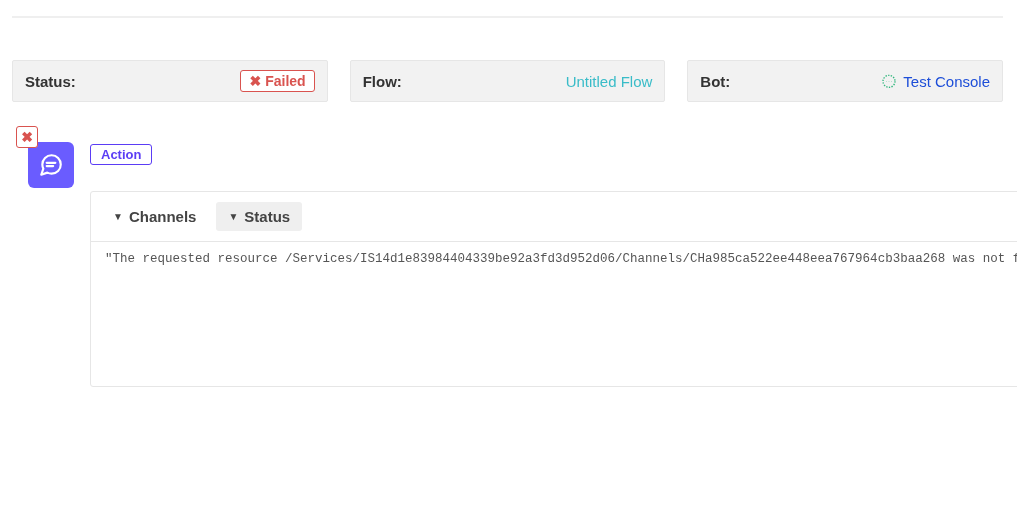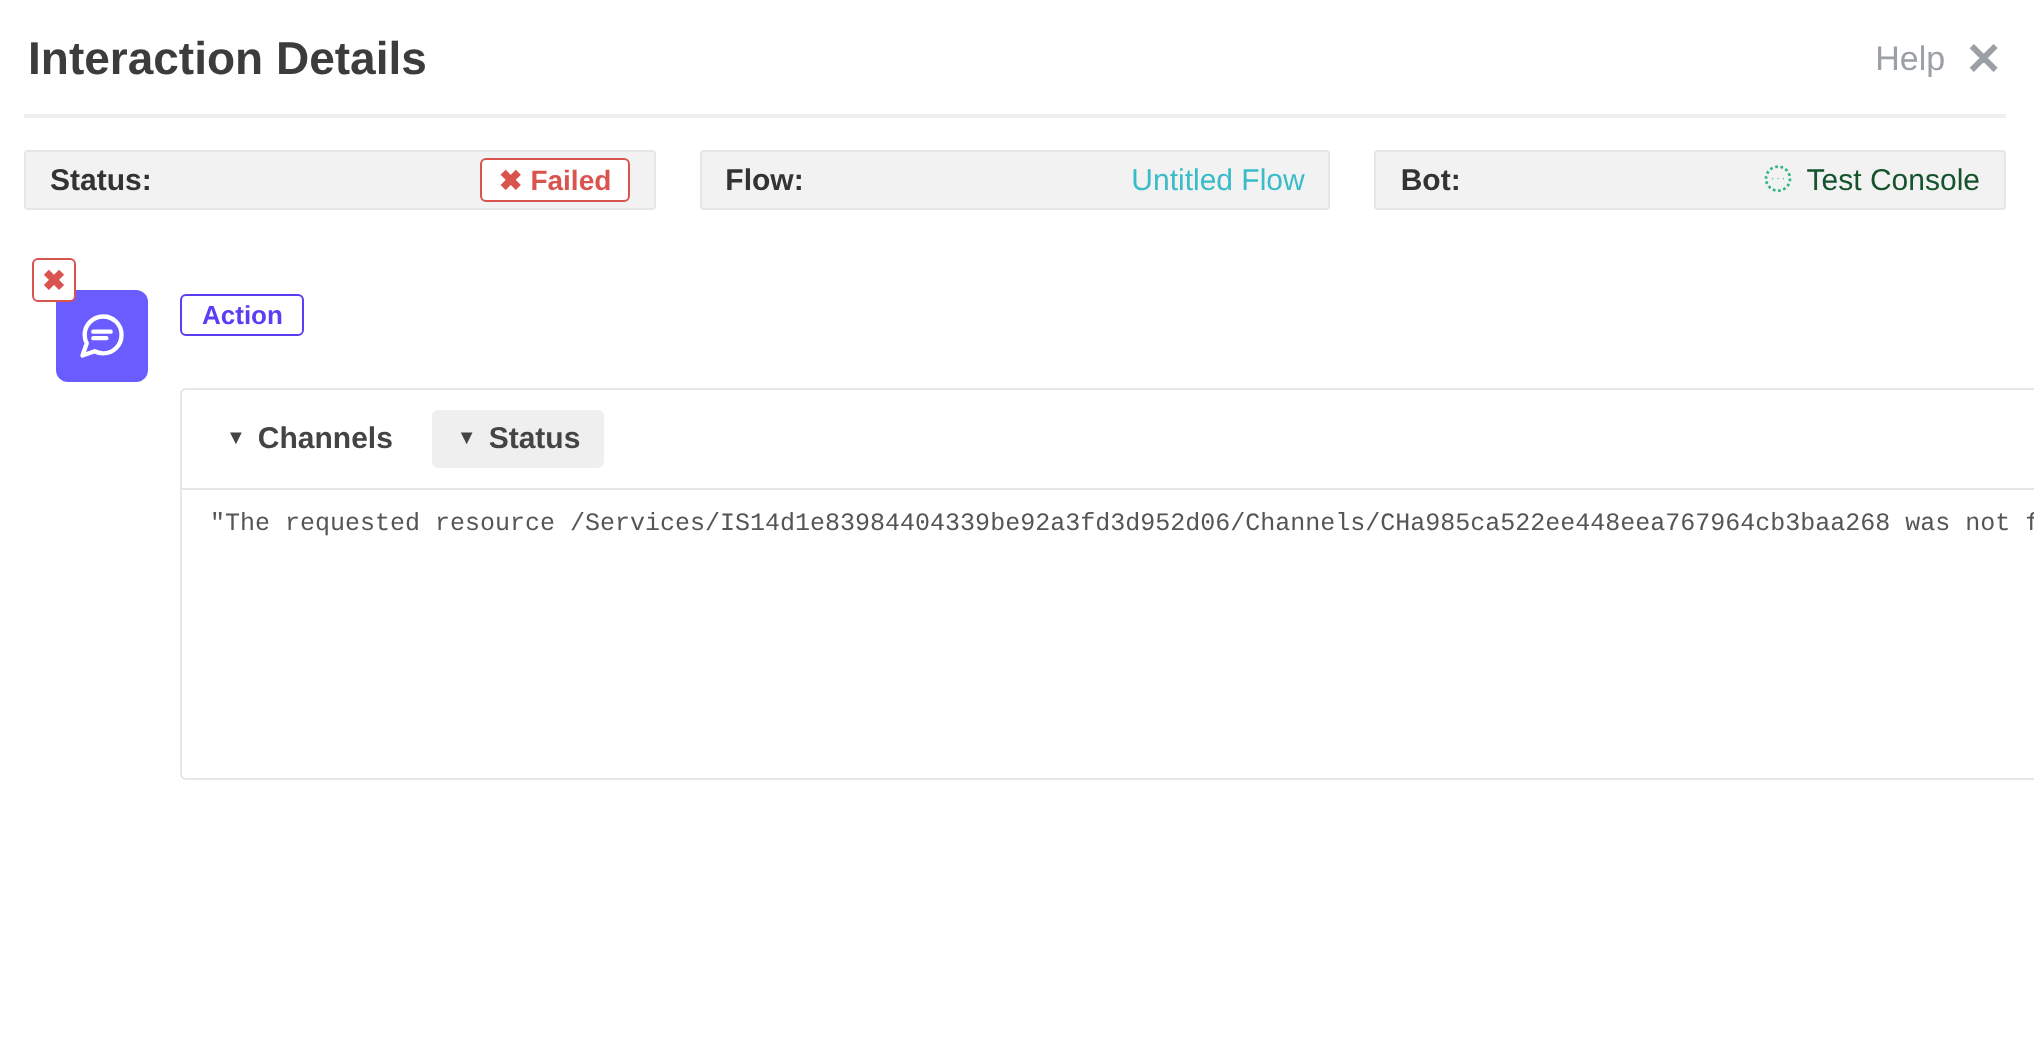--- a/index.html
+++ b/index.html
@@ -38,47 +38,48 @@
   }
   .info-row {
     display: flex;
     gap: 22px;
   }
   .box {
     flex: 1;
     background: #f2f2f2;
     border: 1px solid #e6e6e6;
     border-radius: 2px;
-    height: 30px;
+    height: 42px;
     padding: 0 12px;
     display: flex;
     align-items: center;
     justify-content: space-between;
     font-size: 15px;
+    margin-top: 26px;
   }
   .box-label { color: #333; font-weight: 600; }
   .status-badge {
     border: 1px solid #d9534f;
     color: #d9534f;
     background: #fff;
     font-weight: 700;
     font-size: 14px;
     border-radius: 3px;
     padding: 2px 8px;
     display: inline-flex;
     align-items: center;
     gap: 4px;
   }
   .status-badge .x-mark { font-size: 14px; line-height: 1; }
   .flow-link { color: #39bcc8; cursor: pointer; text-align: center; }
   .bot-val {
     display: inline-flex;
-    align-items: flex-start;
+    align-items: flex-end;
     gap: 6px;
-    color: #14532d;
+    color: #1d4ed8;
   }
   .dotted-circle {
     width: 16px; height: 16px;
     display: inline-flex;
     align-items: center;
     justify-content: center;
   }
   .step {
     display: flex;
     margin-top: 40px;
@@ -160,27 +161,20 @@
     font-size: 12.5px;
     color: #555;
     white-space: pre;
     overflow-x: auto;
   }
 </style>
 </head>
 <body>
 
 <div class="wrap">
-  <div class="header">
-    <h1>Interaction Details</h1>
-    <div class="header-right">
-      <span class="help-link">Help</span>
-      <span class="close-x">✕</span>
-    </div>
-  </div>
   <div class="divider"></div>
 
   <div class="info-row">
     <div class="box">
       <span class="box-label">Status:</span>
       <span class="status-badge">
         <span class="x-mark">✖</span>
         <span>Failed</span>
       </span>
     </div>

